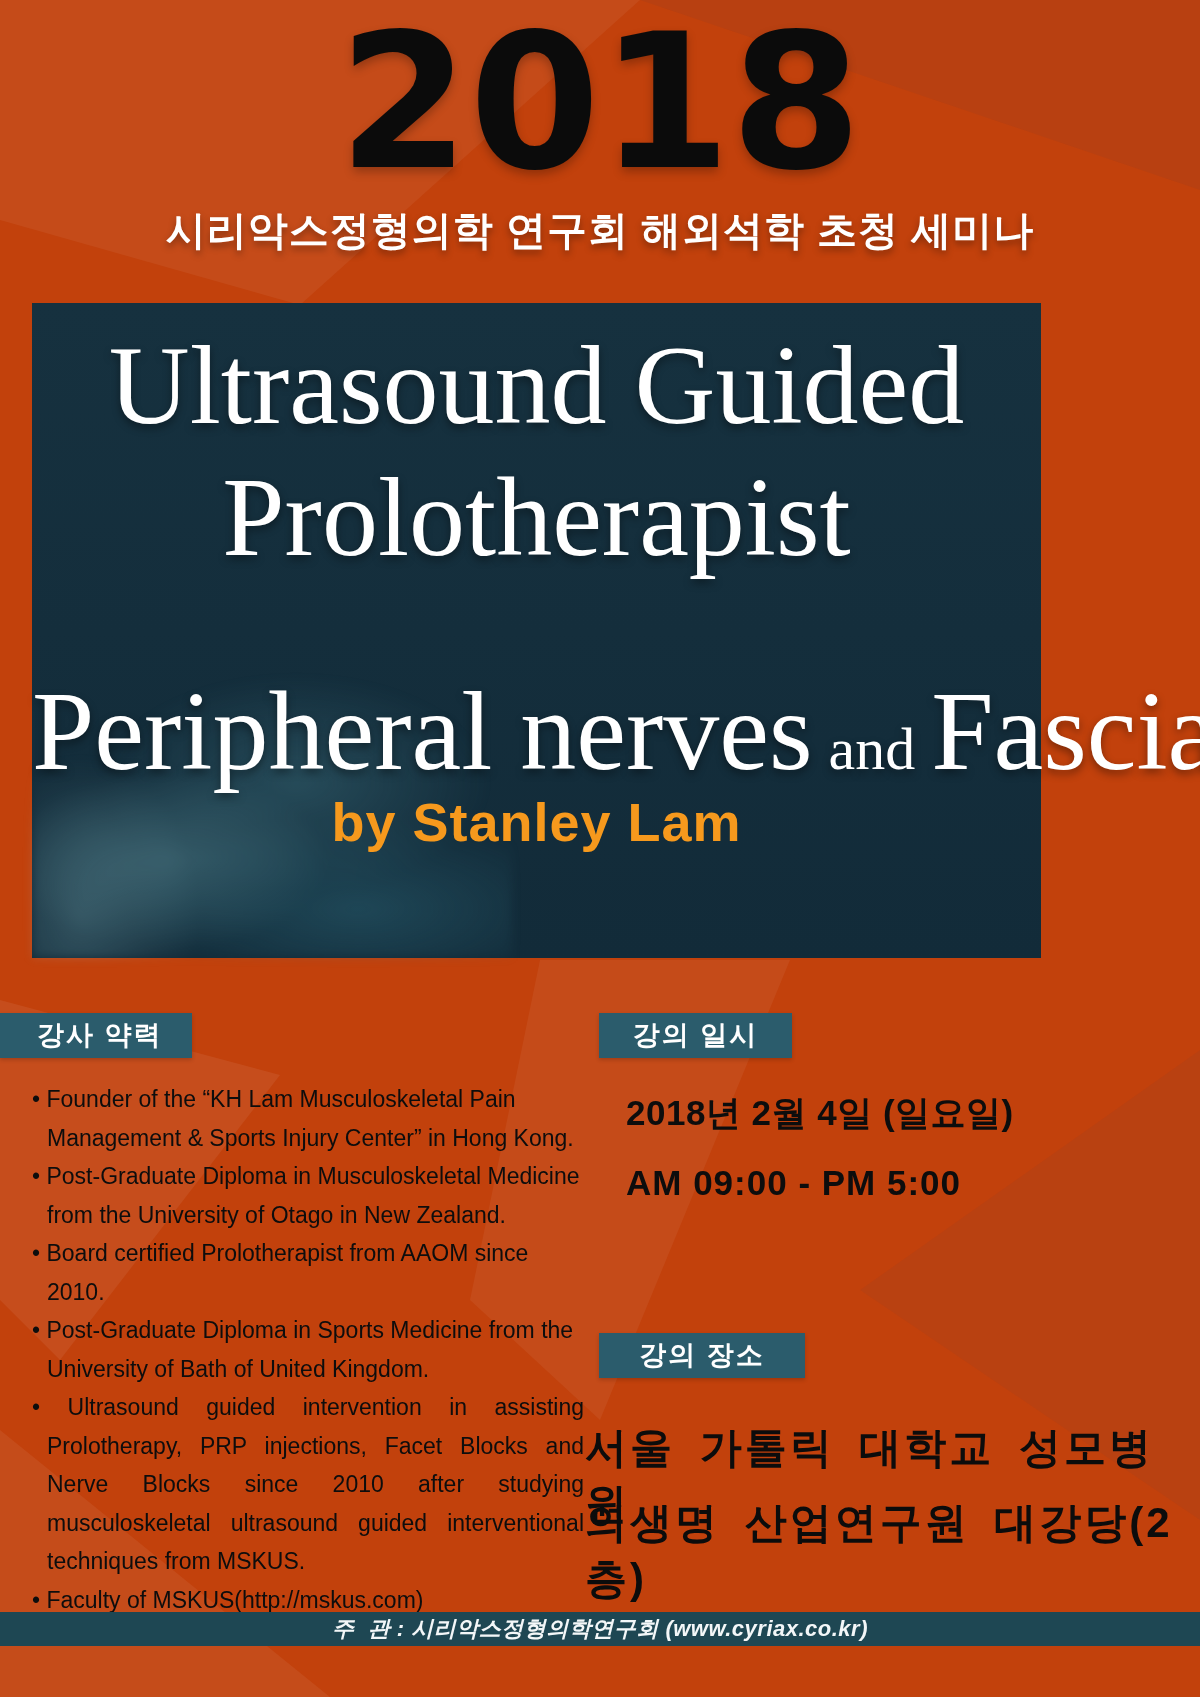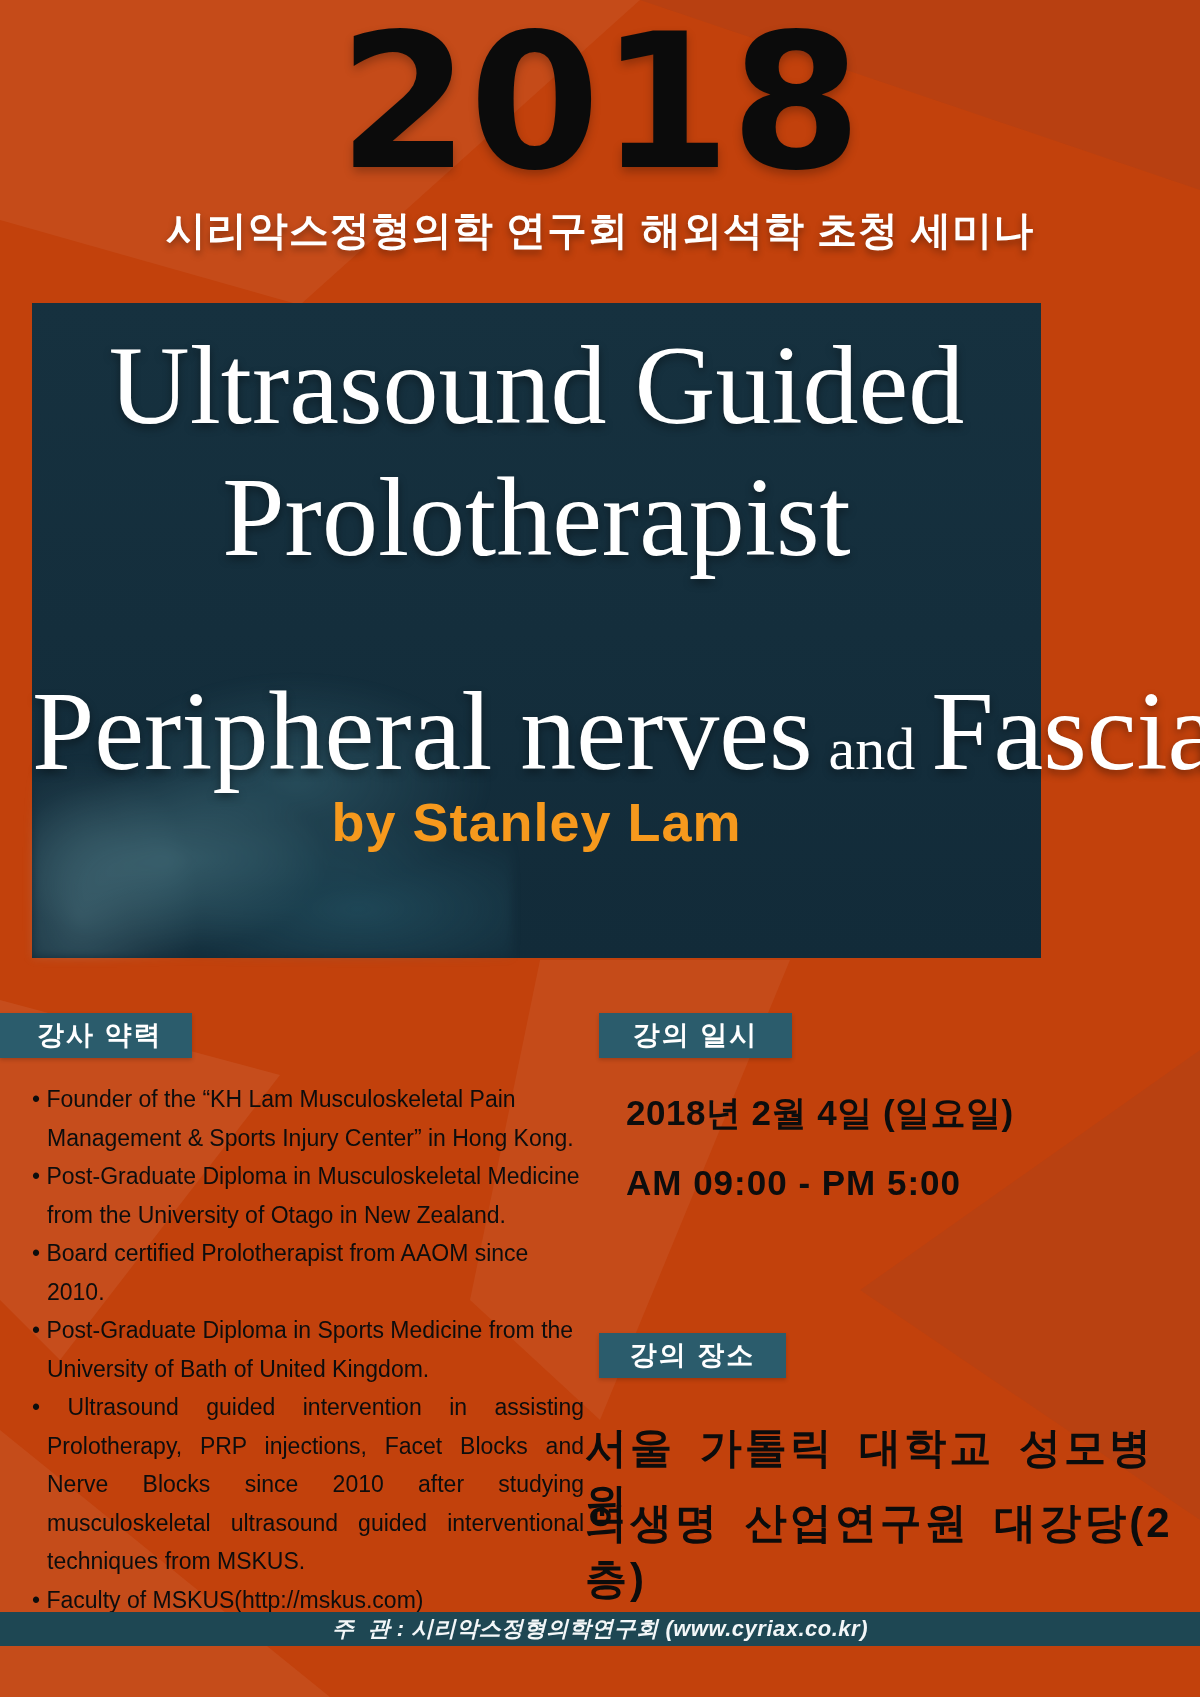--- a/index.html
+++ b/index.html
@@ -63,21 +63,21 @@
     letter-spacing:1px;
   }
 
   .section-header{
     position:absolute;height:45px;background:#2B5C6C;color:#ffffff;
     font-size:27px;font-weight:700;line-height:45px;letter-spacing:2px;
     box-shadow:0 2px 4px rgba(0,0,0,0.18);
   }
   .hdr-profile{left:0;top:1013px;width:192px;padding-left:0;text-indent:37px;}
   .hdr-schedule{left:599px;top:1013px;width:193px;text-align:center;}
-  .hdr-venue{left:599px;top:1333px;width:187px;text-align:center;}
+  .hdr-venue{left:599px;top:1333px;width:206px;text-align:center;}
 
   .profile-list{
     position:absolute;left:32px;top:1080px;width:552px;
     margin:0;padding:0;list-style:none;
     font-size:23px;line-height:38.5px;color:#0d0d0d;
   }
   .profile-list li{padding-left:15px;text-indent:-15px;}
   .profile-list li::before{content:"\2022\00a0";}
   .profile-list li.justified{text-align:justify;}
 

